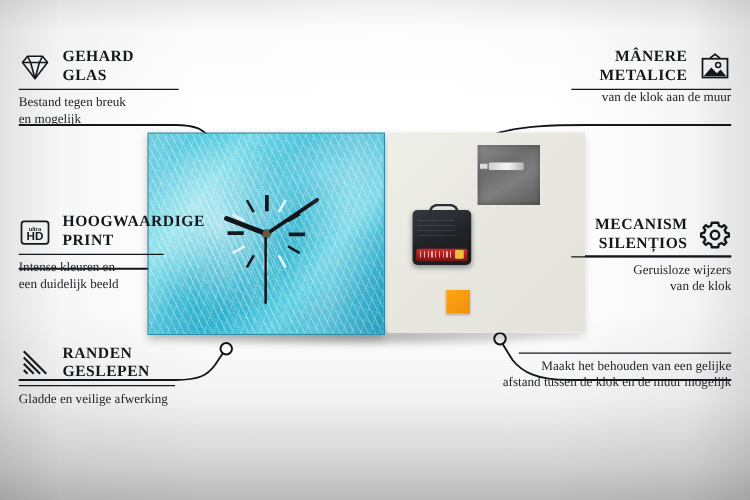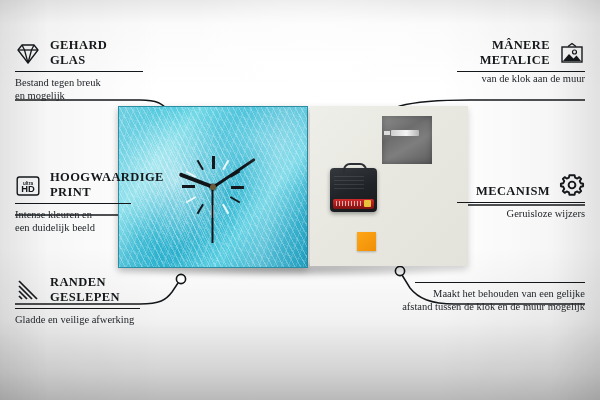--- a/index.html
+++ b/index.html
@@ -271,30 +271,32 @@
       </svg>
     </div>
     <div class="rule" style="width:128px;margin-left:auto"></div>
     <div class="desc" style="margin-top:0">van de klok aan de muur</div>
   </div>
 
   <div class="callout right" style="left:410px;top:172px;width:175px;">
     <div class="head">
       <div>
         <div class="title">MECANISM</div>
+        <div class="title">SILENȚIOS</div>
       </div>
       <svg class="ico" viewBox="0 0 26 26">
         <g fill="none" stroke="#15181b" stroke-width="1.9" stroke-linejoin="round">
           <path d="M13,3.2 l2.6,0 l.5,2.4 l2.2,.95 l2.0,-1.4 l1.85,1.85 l-1.4,2.0 l.95,2.2 l2.4,.5 l0,2.6 l-2.4,.5 l-.95,2.2 l1.4,2.0 l-1.85,1.85 l-2.0,-1.4 l-2.2,.95 l-.5,2.4 l-2.6,0 l-2.6,0 l-.5,-2.4 l-2.2,-.95 l-2.0,1.4 l-1.85,-1.85 l1.4,-2.0 l-.95,-2.2 l-2.4,-.5 l0,-2.6 l2.4,-.5 l.95,-2.2 l-1.4,-2.0 l1.85,-1.85 l2.0,1.4 l2.2,-.95 l.5,-2.4 Z"></path>
           <circle cx="13" cy="13" r="3.4"></circle>
         </g>
       </svg>
     </div>
     <div class="rule" style="width:128px;margin-left:auto"></div>
     <div class="desc">Geruisloze wijzers</div>
+    <div class="desc" style="margin-top:0">van de klok</div>
   </div>
 
   <div class="callout right" style="left:400px;top:278px;width:185px;">
     <div class="rule" style="width:170px;margin-left:auto"></div>
     <div class="desc">Maakt het behouden van een gelijke</div>
     <div class="desc" style="margin-top:0">afstand tussen de klok en de muur mogelijk</div>
   </div>
 
 </div>
 

